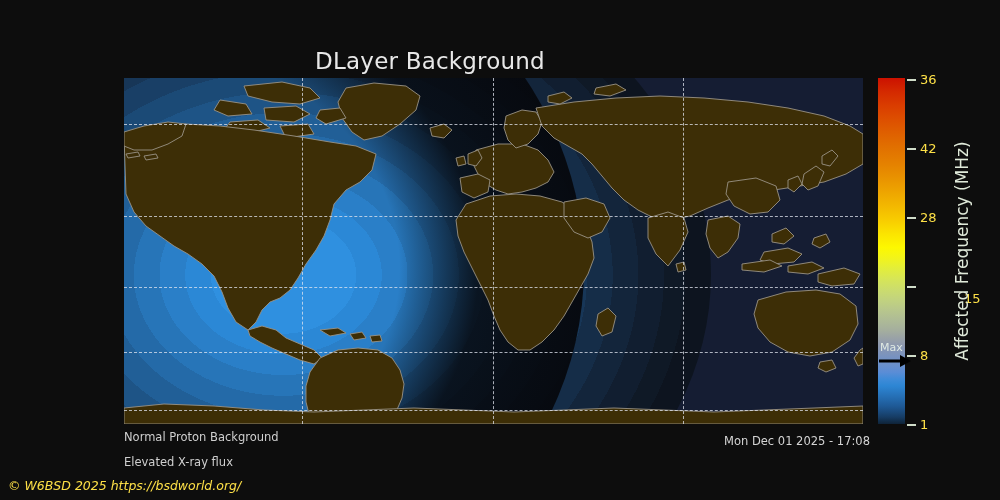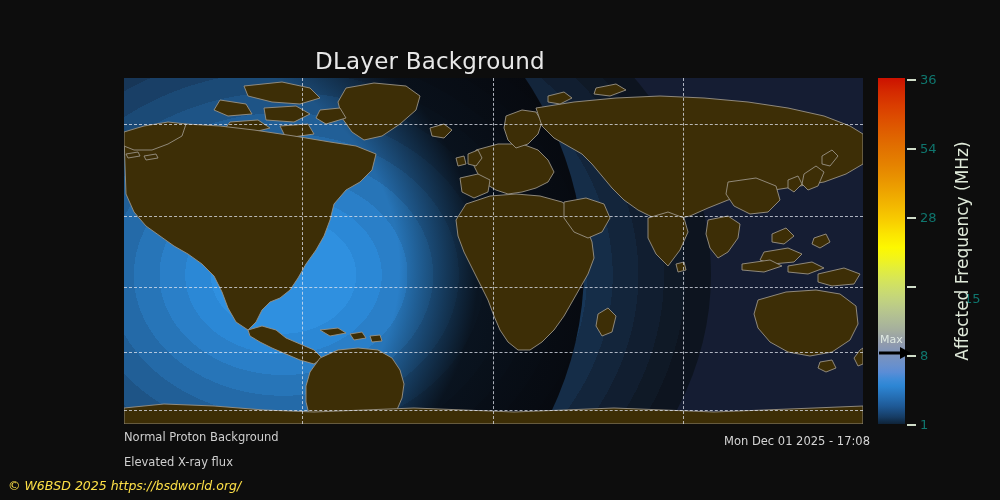--- a/index.html
+++ b/index.html
@@ -145,41 +145,41 @@
   }
   .cb-tick {
     position: absolute;
     left: 29px;
     width: 9px; height: 0;
     border-top: 2px solid #cfdcc8;
   }
   .cb-tick-label {
     position: absolute;
     left: 42px;
-    color: #0f766e;
+    color: #fde047;
     font-size: 13px;
     line-height: 1;
     transform: translateY(-50%);
     white-space: nowrap;
     text-align: right;
   }
   #colorbar-axis-label {
     position: absolute;
     left: 952px; top: 78px;
     width: 346px; height: 26px;
     transform-origin: 0 0;
     transform: rotate(-90deg) translate(-346px, 0);
     text-align: center;
     color: #dfe9d9;
     font-size: 17px;
     white-space: nowrap;
   }
   #max-marker {
     position: absolute;
-    left: 0px; top: 256px;
+    left: 0px; top: 264px;
     width: 64px; height: 30px;
     pointer-events: none;
   }
   #max-marker .max-text {
     position: absolute;
     left: 2px; top: 0;
     color: #dfe9e2;
     font-size: 11px;
     line-height: 1;
   }
@@ -326,21 +326,21 @@
   </div>
 </div>
 
 <div id="colorbar-wrap">
   <div id="colorbar-gradient"></div>
 
   <div class="cb-tick" style="top:1px;"></div>
   <div class="cb-tick-label" style="top:1px;">36</div>
 
   <div class="cb-tick" style="top:70px;"></div>
-  <div class="cb-tick-label" style="top:70px;">54</div>
+  <div class="cb-tick-label" style="top:70px;">42</div>
 
   <div class="cb-tick" style="top:139px;"></div>
   <div class="cb-tick-label" style="top:139px;">28</div>
 
   <div class="cb-tick" style="top:208px;"></div>
   <div class="cb-tick-label" style="top:220px;margin-left:44px;">15</div>
 
   <div class="cb-tick" style="top:277px;"></div>
   <div class="cb-tick-label" style="top:277px;">8</div>
 

